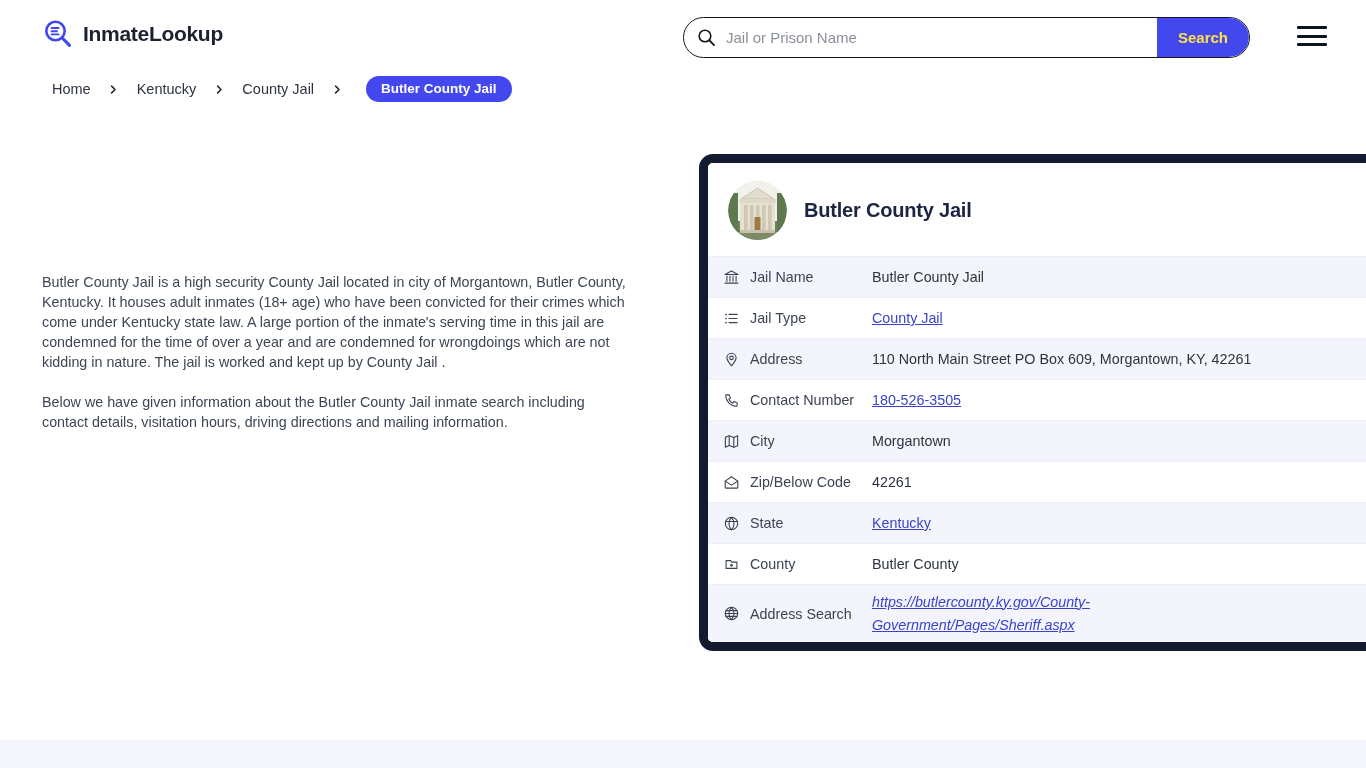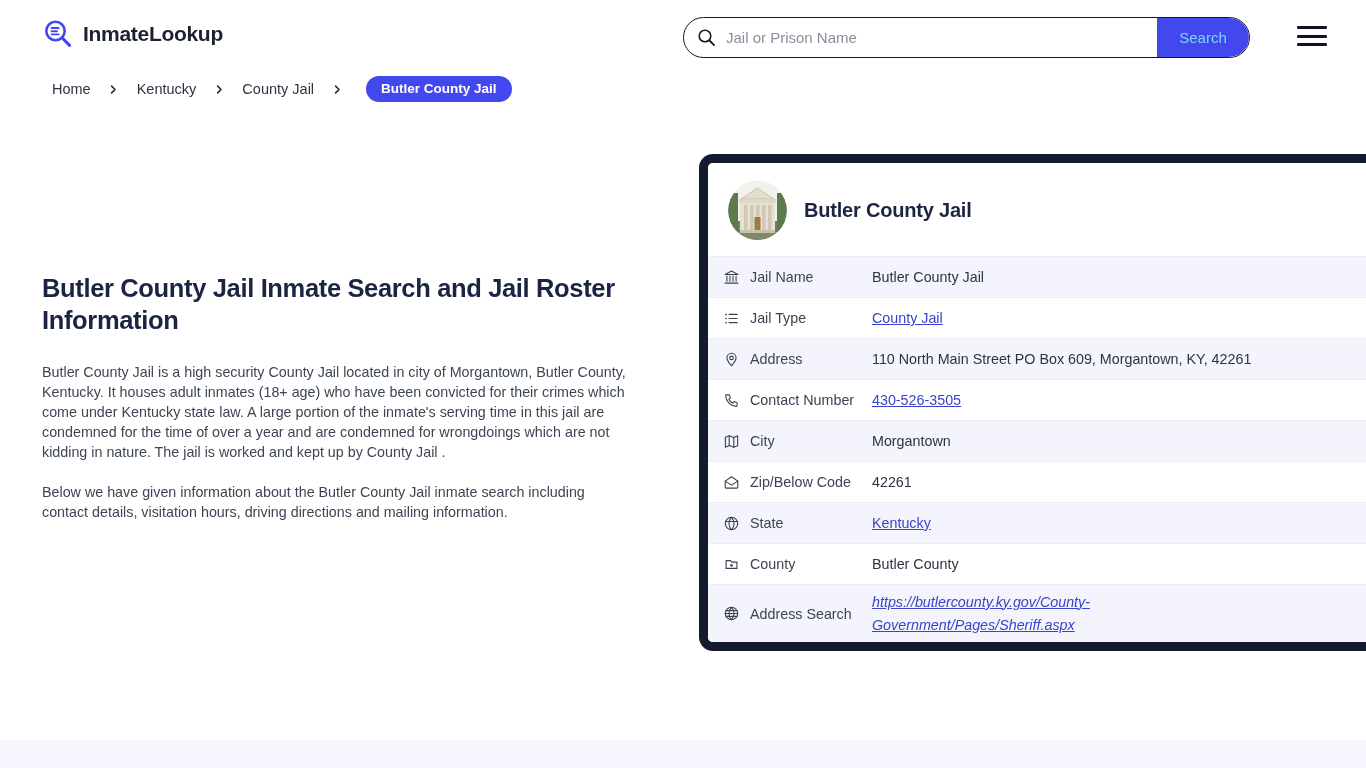--- a/index.html
+++ b/index.html
@@ -45,22 +45,22 @@
   }
   .search-input {
     flex: 1 1 auto; height: 38px; border: none; outline: none;
     font-size: 15px; color: #2d3340;
     font-family: "Liberation Sans", sans-serif;
     background: transparent; padding: 0 4px;
   }
   .search-input::placeholder { color: #8a8f9c; }
   .search-btn {
     flex: 0 0 92px; height: 39px; border: none; cursor: pointer;
-    background: #4348ee; color: #7dd3fc;
-    font-size: 15px; font-weight: 400;
+    background: #4348ee; color: #fde047;
+    font-size: 15px; font-weight: 700;
     font-family: "Liberation Sans", sans-serif;
     border-radius: 0 20px 20px 0;
     display:flex; align-items:center; justify-content:center;
   }
   .hamburger {
     position: absolute; left: 1297px; top: 26px;
     width: 30px; height: 20px; cursor: pointer;
     display: flex; flex-direction: column; justify-content: space-between;
   }
   .hamburger span { display:block; width:30px; height:3px; background:#0e1320; border-radius:1px; }
@@ -208,21 +208,20 @@
     <a class="crumb" href="#">County Jail</a>
     <span class="crumb-sep">
       <svg viewBox="0 0 12 12" width="9" height="11" xmlns="http://www.w3.org/2000/svg">
         <polyline points="3.5,1.5 8,6 3.5,10.5" fill="none" stroke="#23293a" stroke-width="2.1" stroke-linecap="round" stroke-linejoin="round"></polyline>
       </svg>
     </span>
     <span class="crumb-pill">Butler County Jail</span>
   </nav>
 
   <div class="left-col">
-    <h1 class="page-title">Butler County Jail Inmate Search and Jail Roster Information</h1>
     <p class="body-text">Butler County Jail is a high security County Jail located in city of Morgantown, Butler County, Kentucky. It houses adult inmates (18+ age) who have been convicted for their crimes which come under Kentucky state law. A large portion of the inmate's serving time in this jail are condemned for the time of over a year and are condemned for wrongdoings which are not kidding in nature. The jail is worked and kept up by County Jail .</p>
     <p class="body-text second">Below we have given information about the Butler County Jail inmate search including contact details, visitation hours, driving directions and mailing information.</p>
   </div>
 
   <div class="card">
 
     <div class="card-head">
       <div class="avatar">
         <svg viewBox="0 0 59 59" width="59" height="59" xmlns="http://www.w3.org/2000/svg">
           <defs>
@@ -295,21 +294,21 @@
         <span class="val">110 North Main Street PO Box 609, Morgantown, KY, 42261</span>
       </div>
 
       <div class="info-row">
         <span class="ico">
           <svg viewBox="0 0 20 20" width="17" height="17" xmlns="http://www.w3.org/2000/svg" fill="none" stroke="#3a4150" stroke-width="1.3" stroke-linecap="round" stroke-linejoin="round">
             <path d="M4.2 3.4h3.1l1.5 3.8L6.9 8.4a10.4 10.4 0 0 0 4.7 4.7l1.2-1.9 3.8 1.5v3.1c0 .6-.5 1.1-1.1 1.1A13.4 13.4 0 0 1 3.1 4.5c0-.6.5-1.1 1.1-1.1z"></path>
           </svg>
         </span>
         <span class="lbl">Contact Number</span>
-        <span class="val"><a class="link" href="#">430-526-3505</a></span>
+        <span class="val"><a class="link" href="#">180-526-3505</a></span>
       </div>
 
       <div class="info-row alt">
         <span class="ico">
           <svg viewBox="0 0 20 20" width="17" height="17" xmlns="http://www.w3.org/2000/svg" fill="none" stroke="#3a4150" stroke-width="1.3" stroke-linecap="round" stroke-linejoin="round">
             <polygon points="2.8,5 7.3,3.2 12.7,5.3 17.2,3.2 17.2,15 12.7,16.8 7.3,14.7 2.8,16.8"></polygon>
             <line x1="7.3" y1="3.2" x2="7.3" y2="14.7"></line>
             <line x1="12.7" y1="5.3" x2="12.7" y2="16.8"></line>
           </svg>
         </span>

